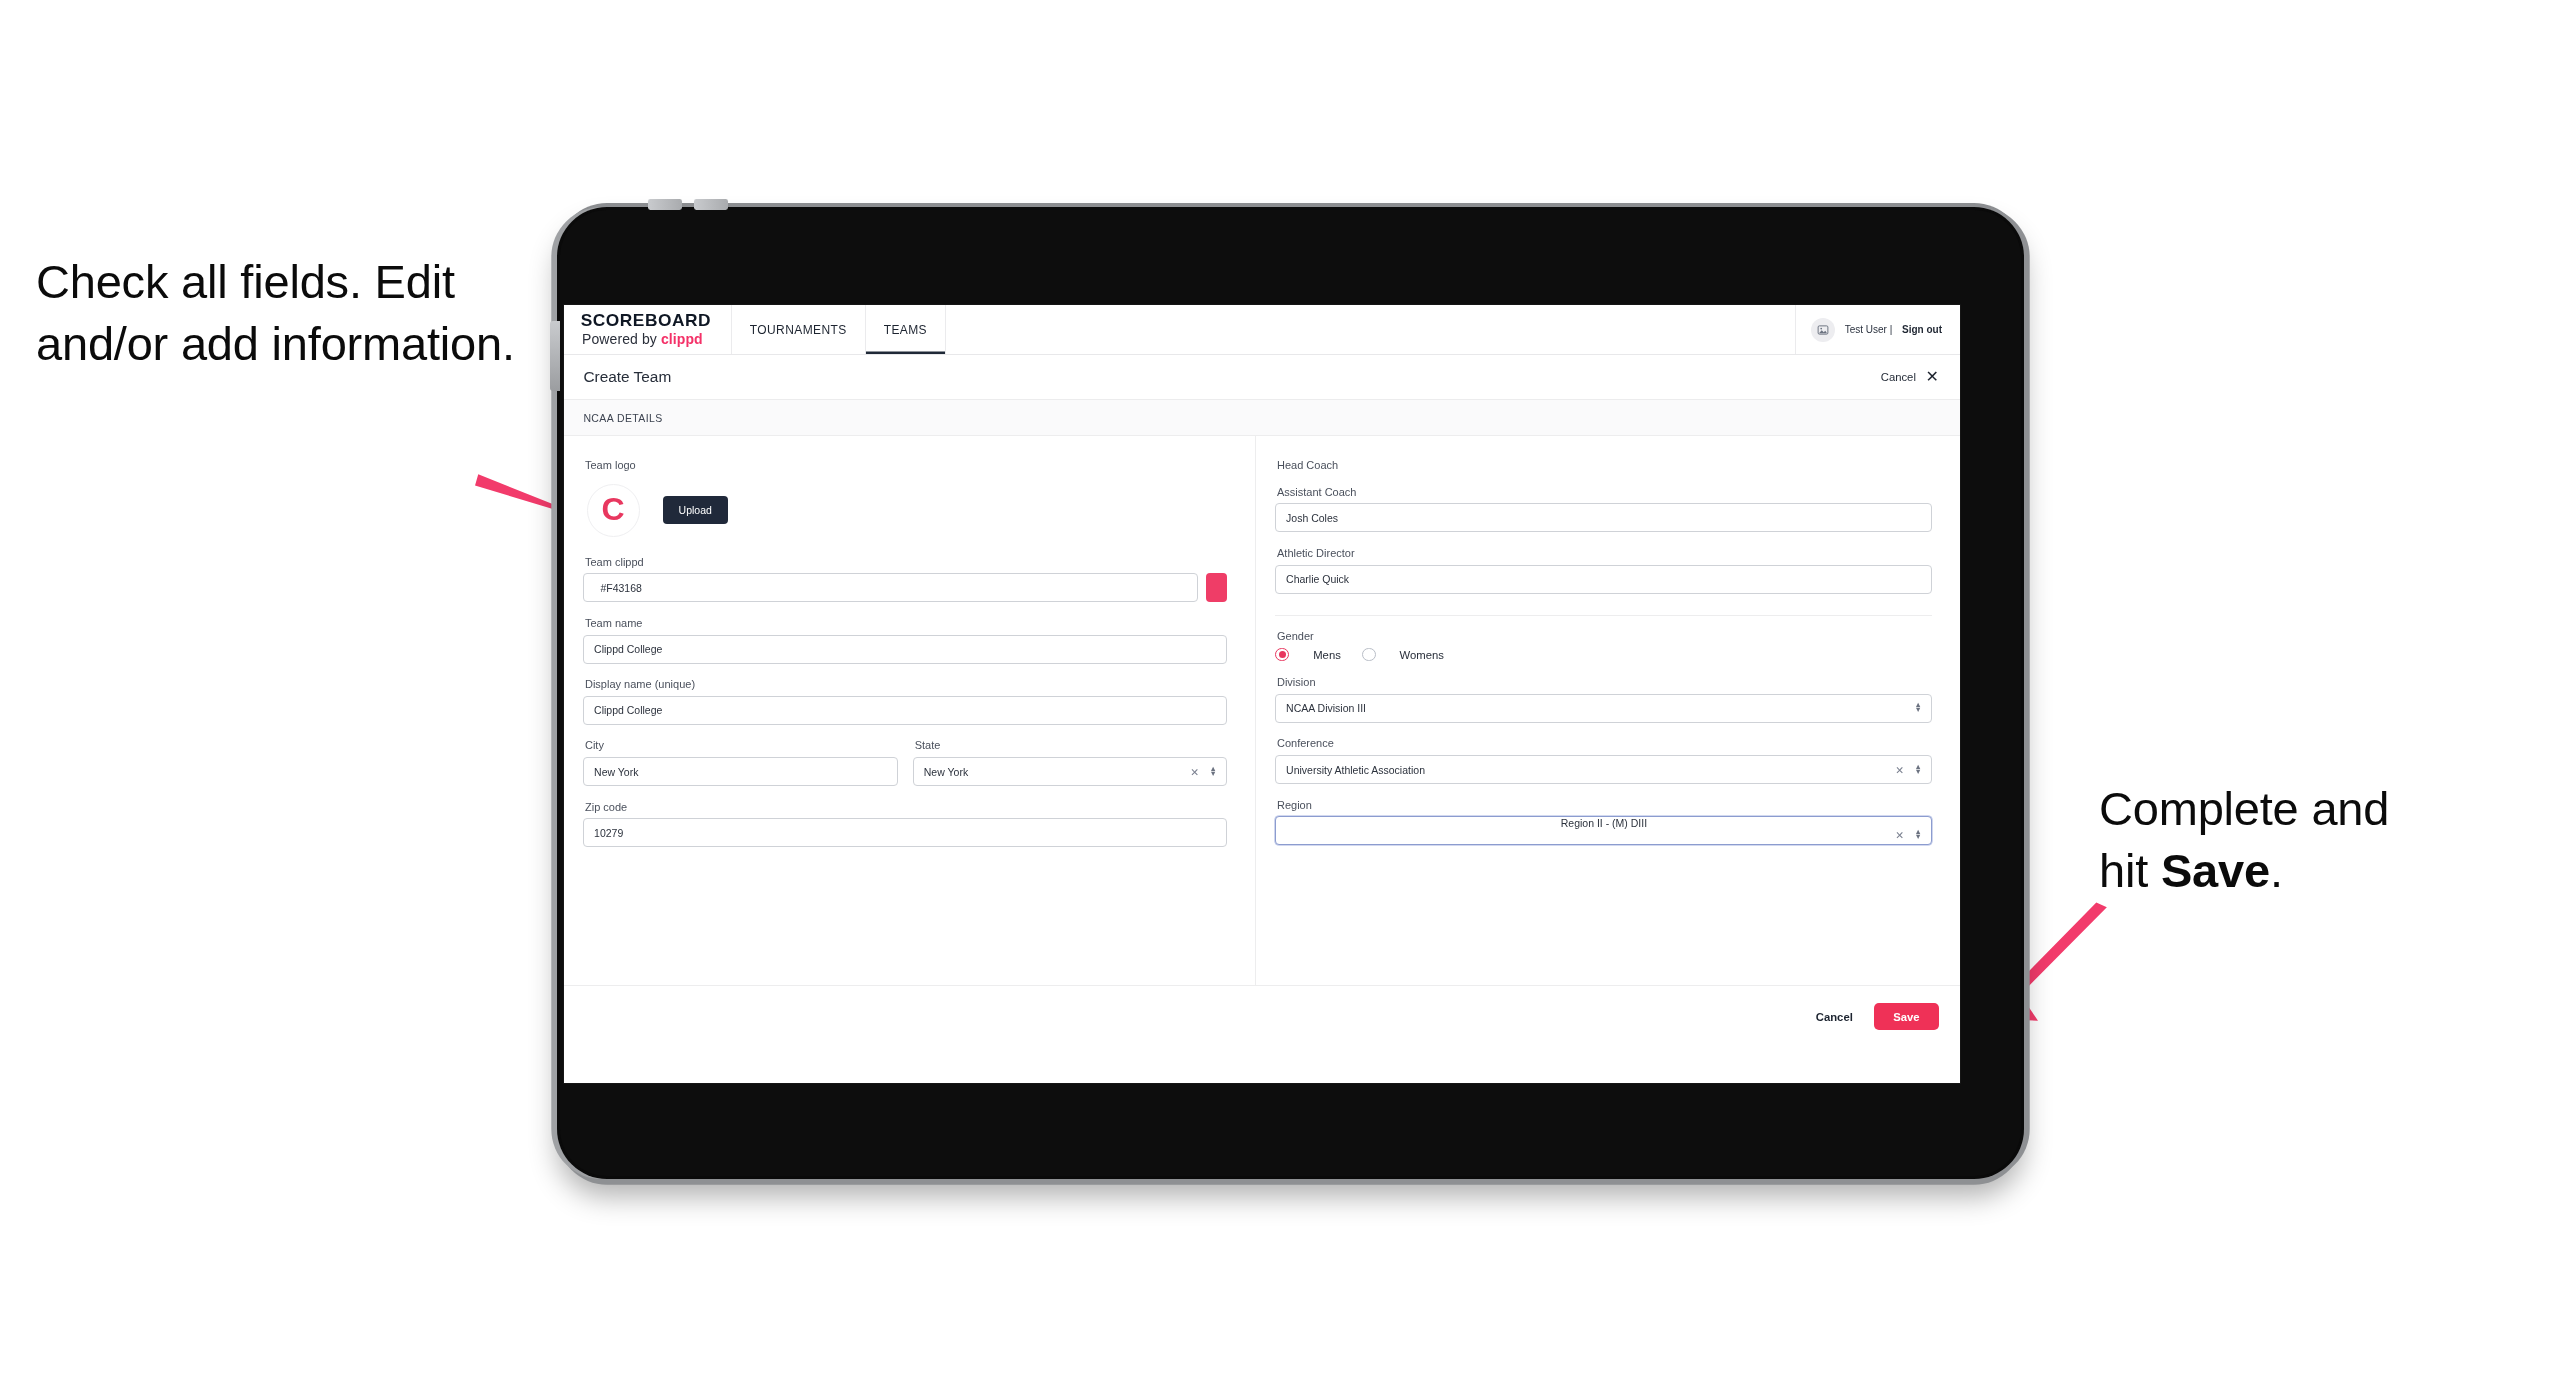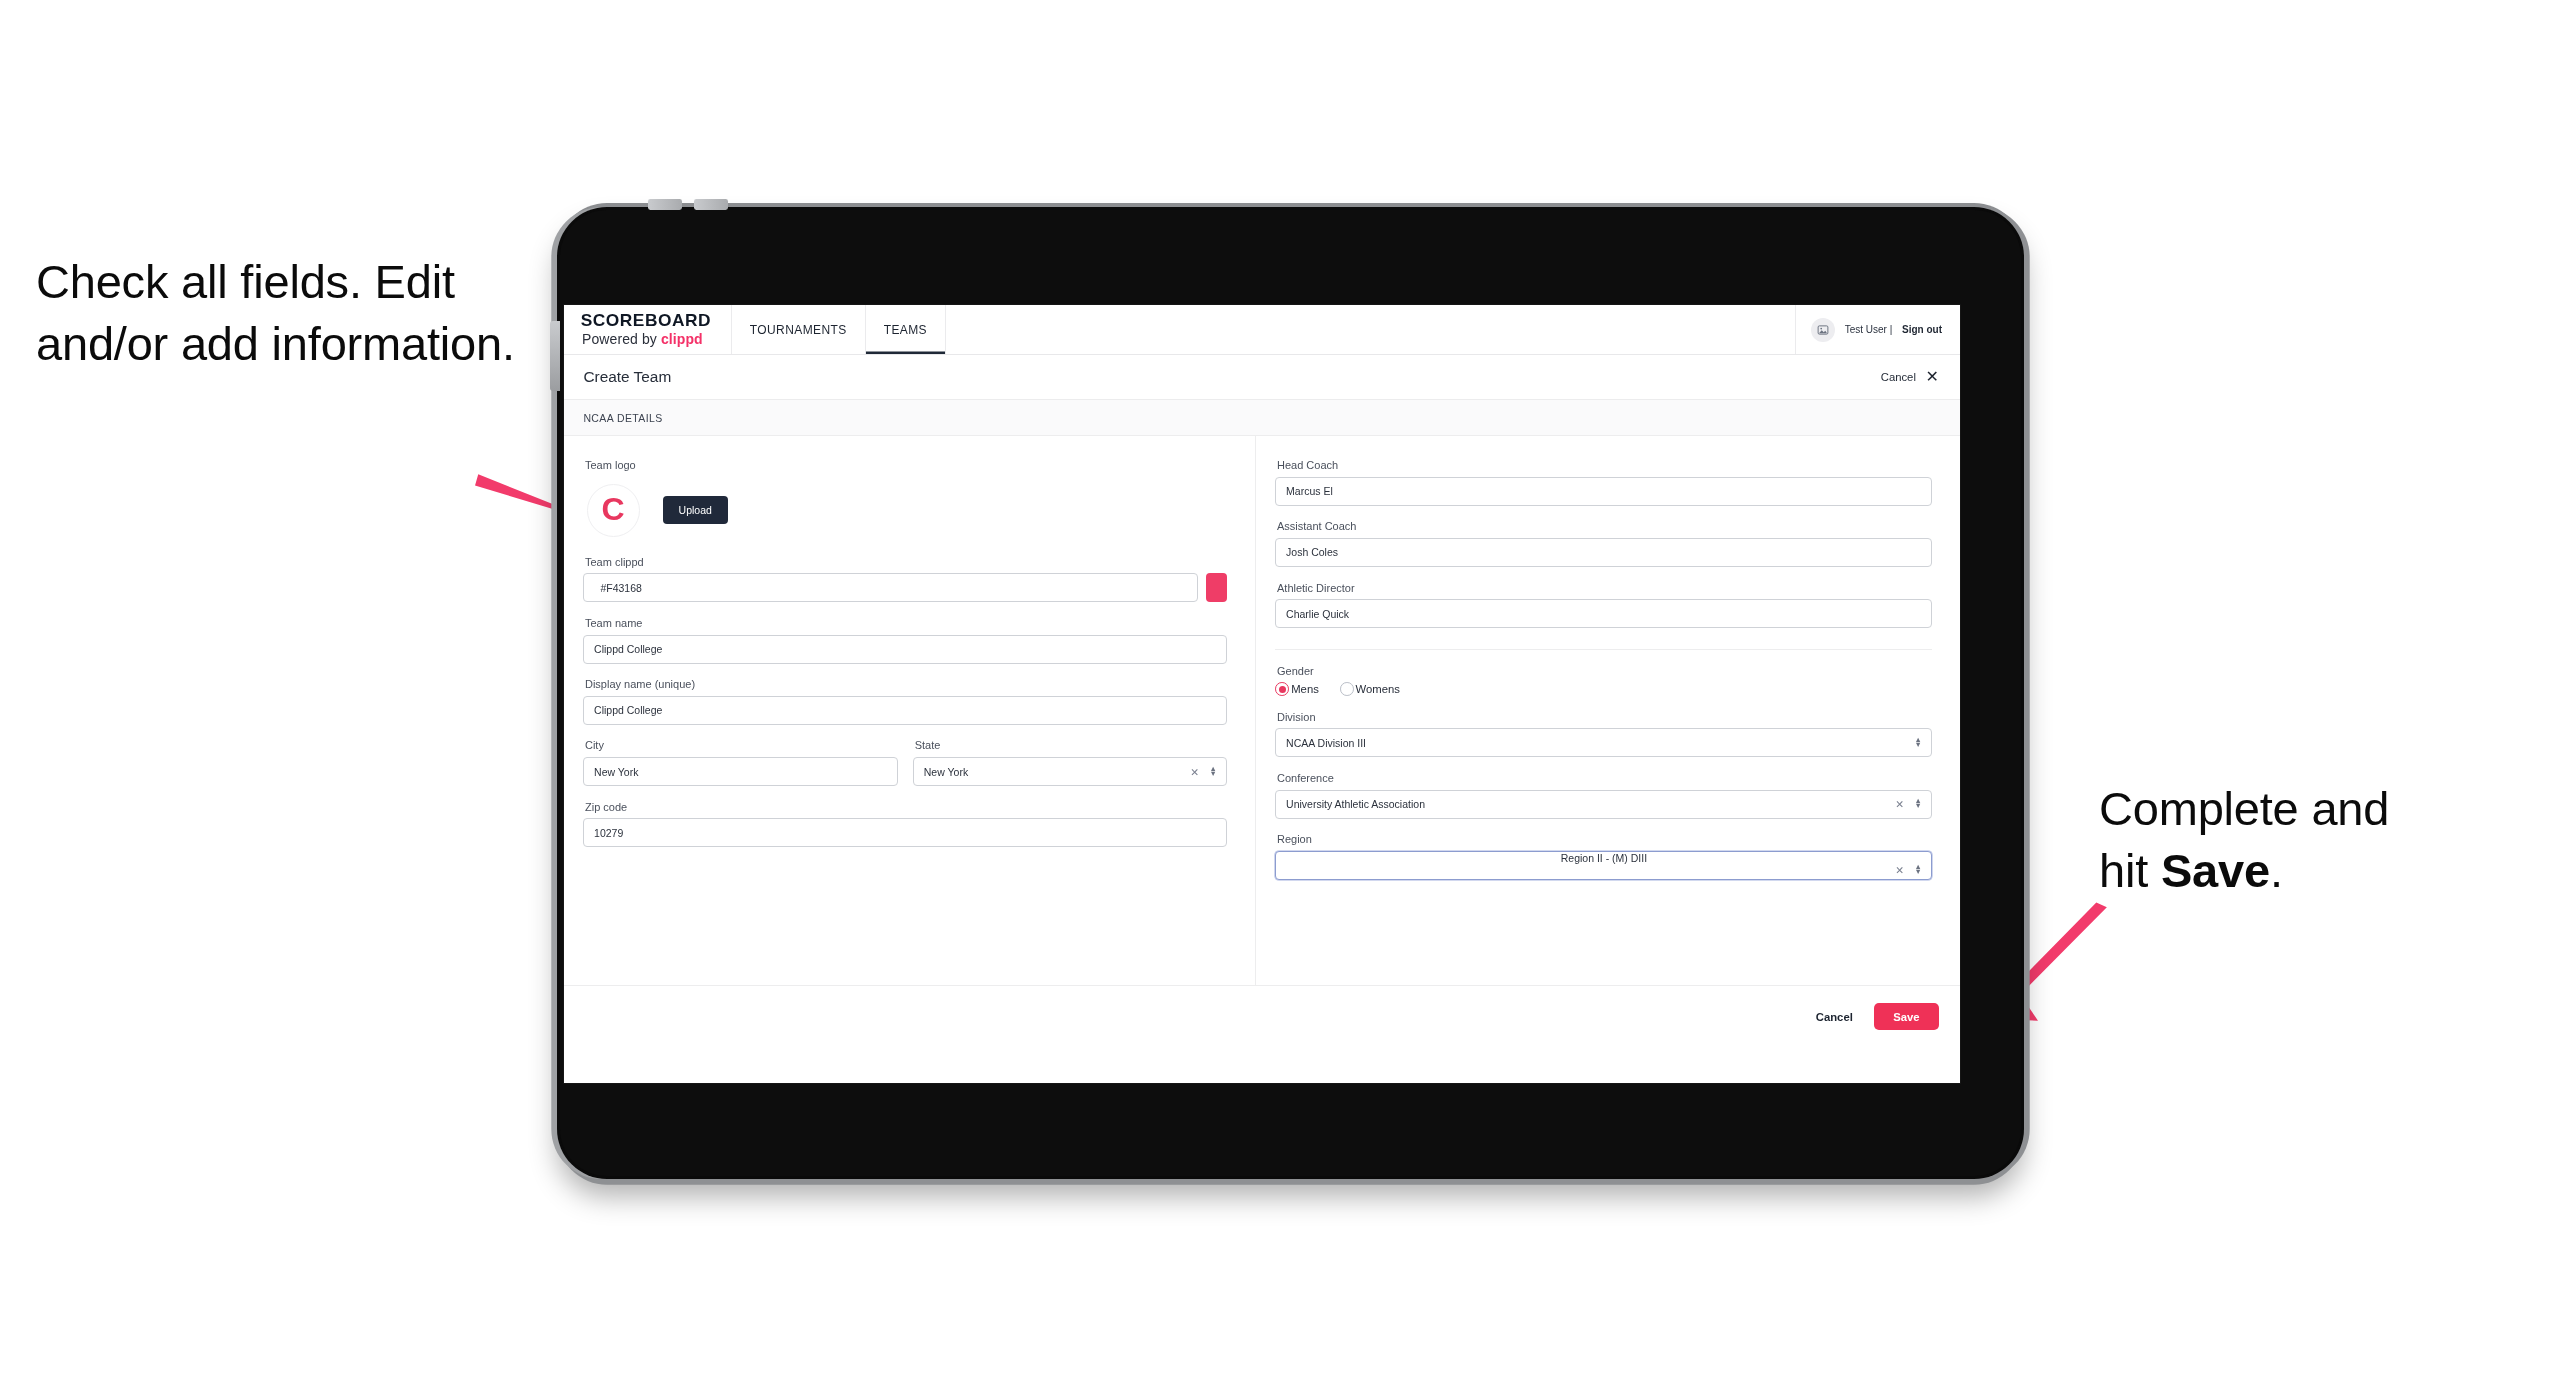--- a/index.html
+++ b/index.html
@@ -176,21 +176,21 @@
     padding: 8px 16px; border-radius: 4px; border: none;
   }
 
   
   #colour-row { display: flex; align-items: stretch; gap: 8px; }
   #colour-input { flex: 1; padding-left: 16px; }
   #colour-swatch { width: 21px; height: 29px; border-radius: 4px; background: #ef3d67; }
 
   
   #gender-row { display: flex; align-items: center; gap: 21px; margin-top: 1.6px; }
-  .radio-wrap { display: flex; align-items: center; gap: 2px; font-size: 11.3px; color: #272d39; }
+  .radio-wrap { display: flex; align-items: center; gap: 24px; font-size: 11.3px; color: #272d39; }
   .radio {
     width: 13.8px; height: 13.8px; border-radius: 50%;
     border: 1.3px solid #b9bec7; background: #fff;
     display: flex; align-items: center; justify-content: center;
   }
   .radio.checked { border-color: #e8375f; }
   .radio.checked::after {
     content: ''; width: 7.3px; height: 7.3px; border-radius: 50%; background: #e8375f;
   }
 
@@ -317,21 +317,20 @@
           </div>
         </div>
 
         <div class="fieldlabel tight">Zip code</div>
         <div class="input">10279</div>
       </div>
 
       <div id="col-right">
 
         <div class="fieldlabel">Head Coach</div>
-        <div class="input">Marcus El</div>
 
         <div class="fieldlabel tight">Assistant Coach</div>
         <div class="input">Josh Coles</div>
 
         <div class="fieldlabel tight">Athletic Director</div>
         <div class="input">Charlie Quick</div>
 
         <div class="divider-h"></div>
 
         <div class="fieldlabel tight">Gender</div>

